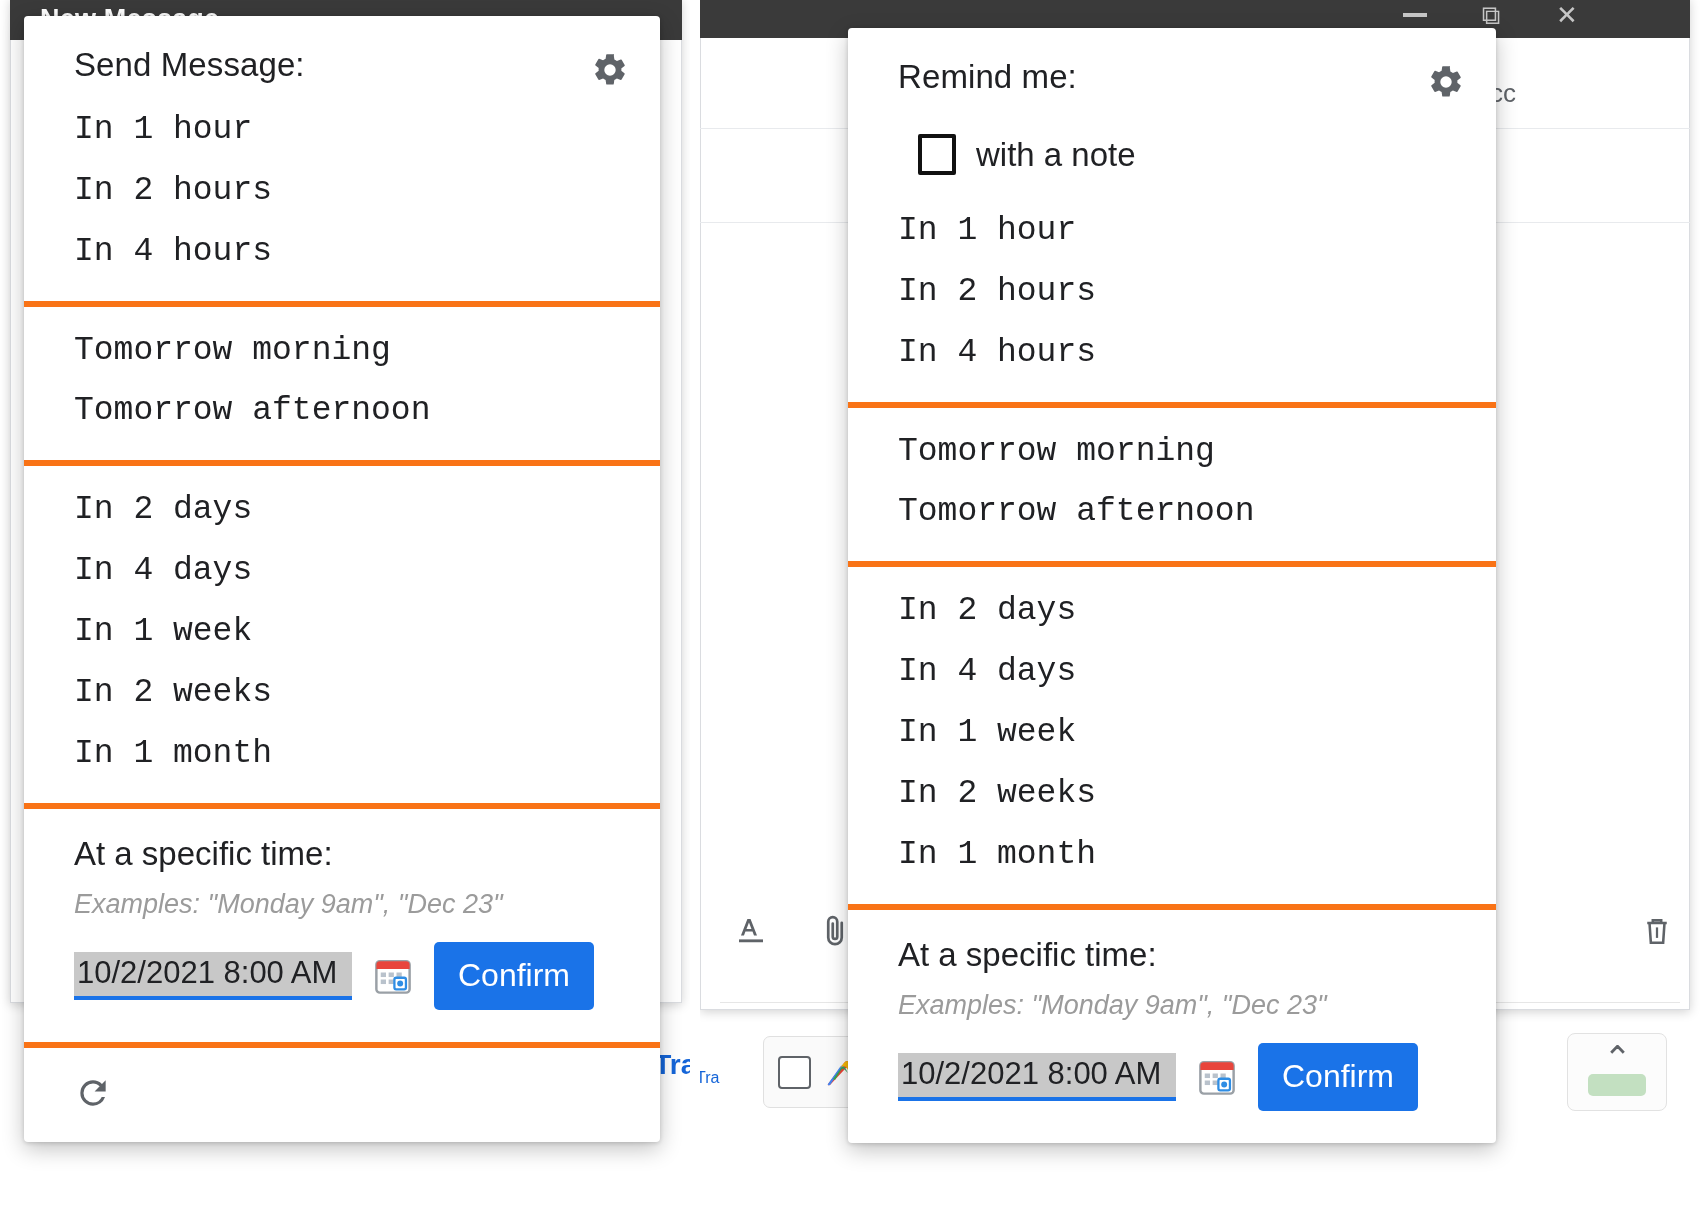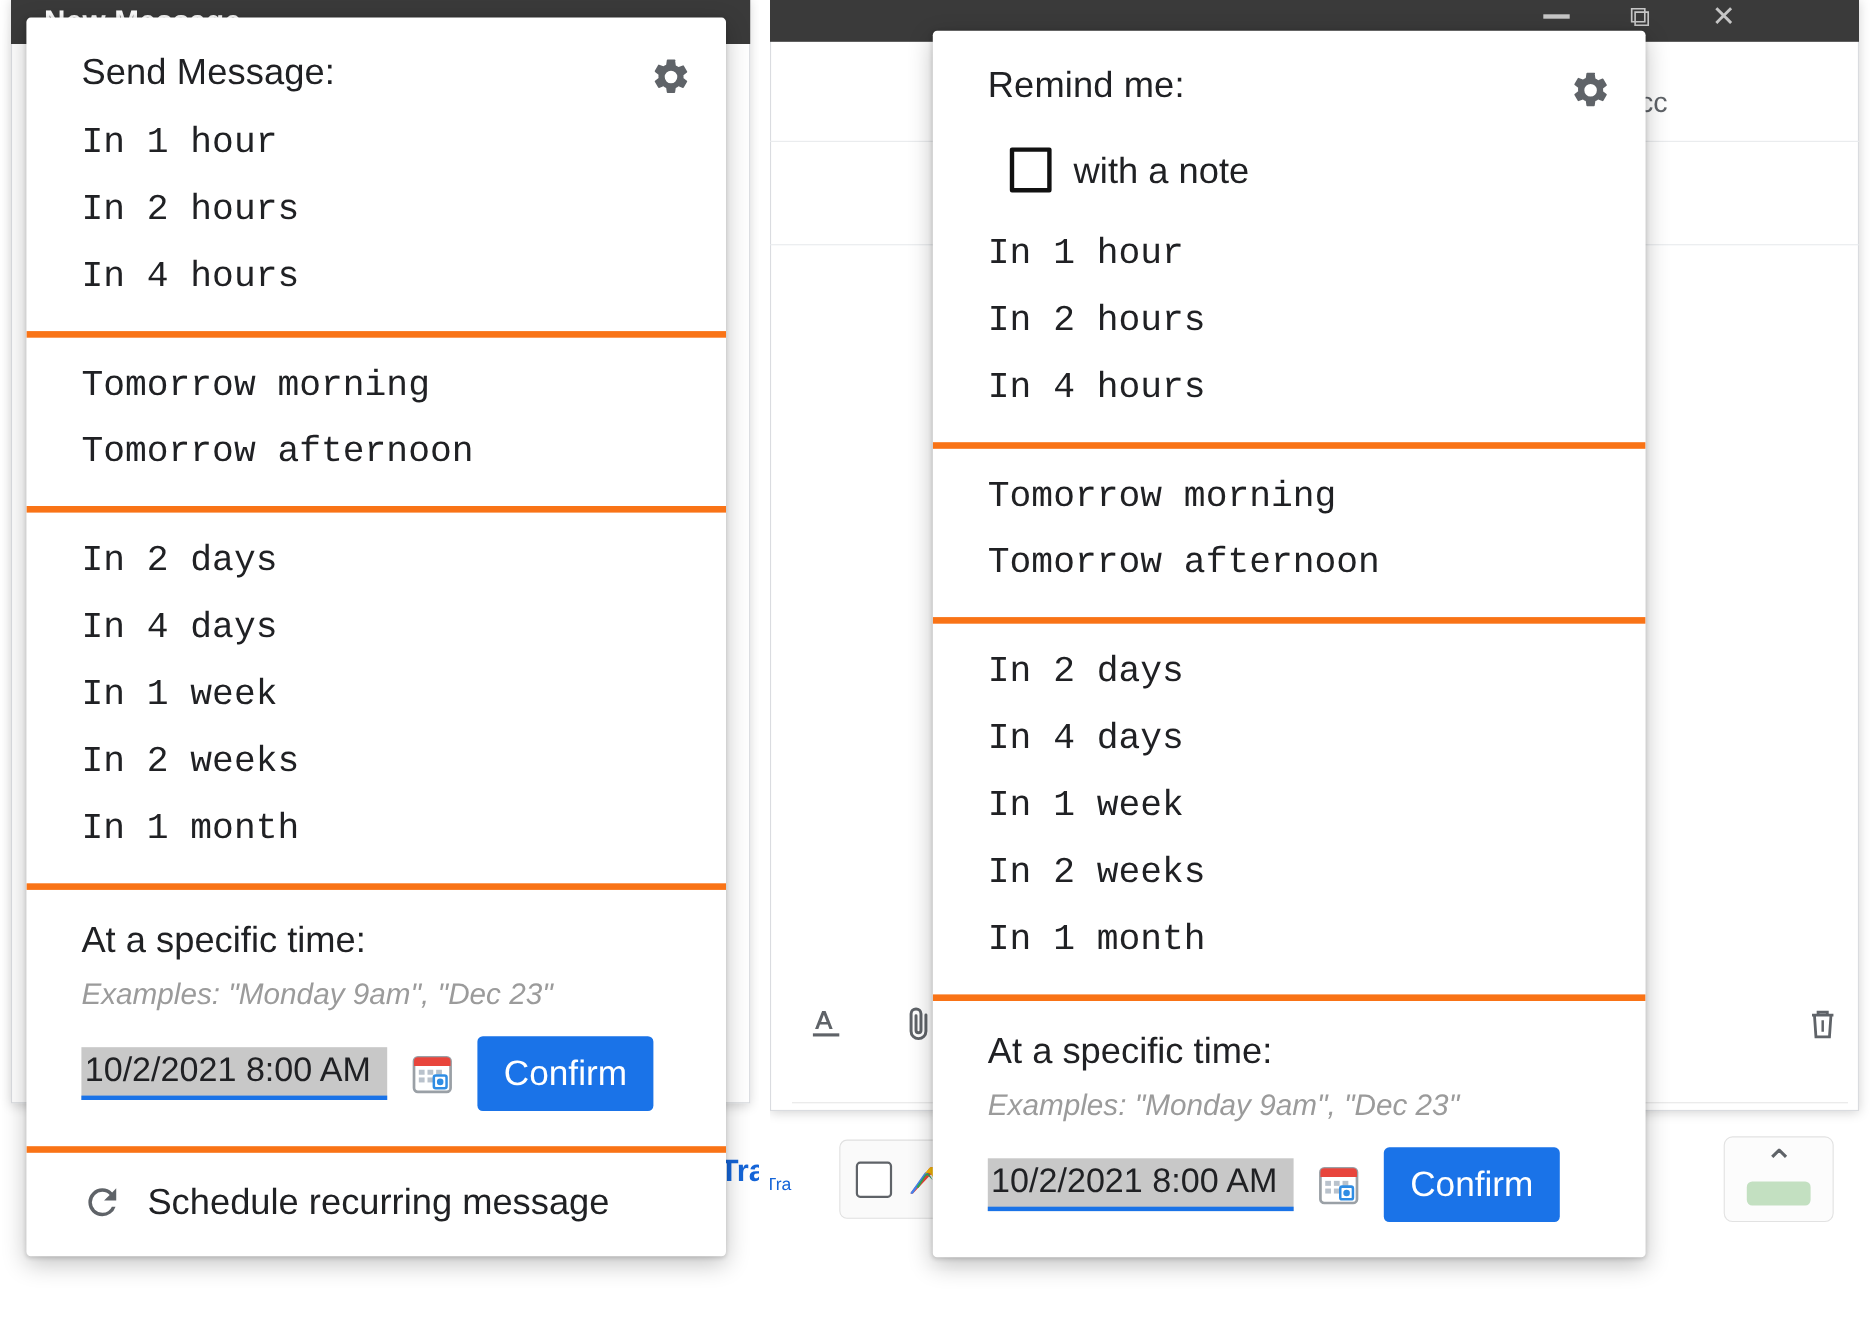--- a/index.html
+++ b/index.html
@@ -390,21 +390,20 @@
           </span>
           <button class="confirm-btn">Confirm</button>
         </div>
       </div>
 
       <div class="menu-section">
         <div class="recur-row">
           <svg width="38" height="38" viewBox="0 0 24 24">
             <path fill="#5f6368" d="M17.65 6.35A7.95 7.95 0 0012 4a8 8 0 100 16 7.98 7.98 0 007.6-5.5h-2.1A5.99 5.99 0 0112 18a6 6 0 110-12c1.66 0 3.14.69 4.22 1.78L13 11h7V4l-2.35 2.35z"></path>
           </svg>
-          <span class="recur-label">Schedule recurring message</span>
         </div>
       </div>
 
     </div>
   </div>
 
   <div class="panel" id="panel-right">
 
     <div class="compose-window" style="left:0px; top:-2px; width:990px; height:1012px;">
     </div>

